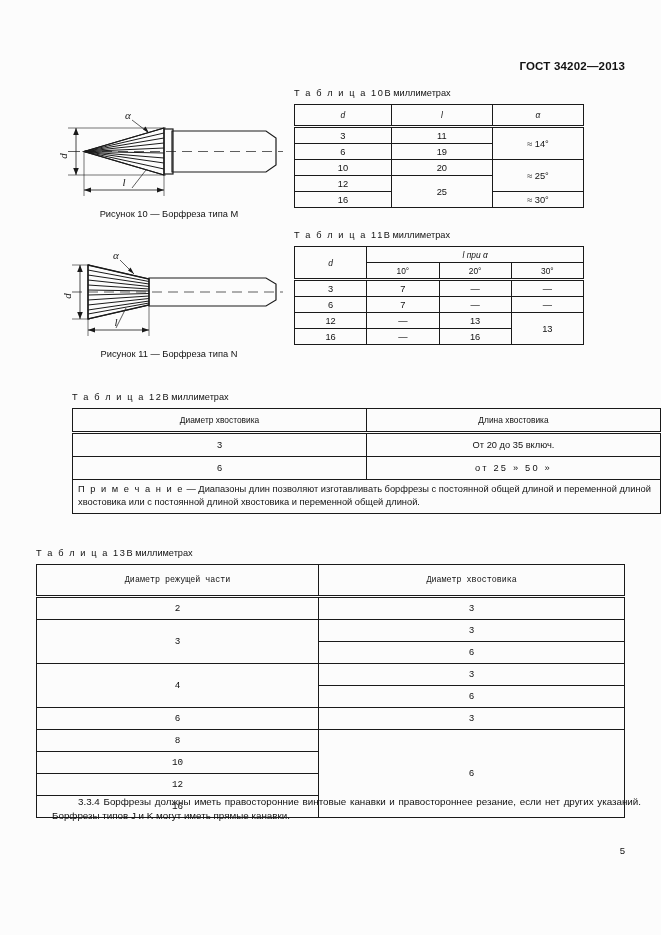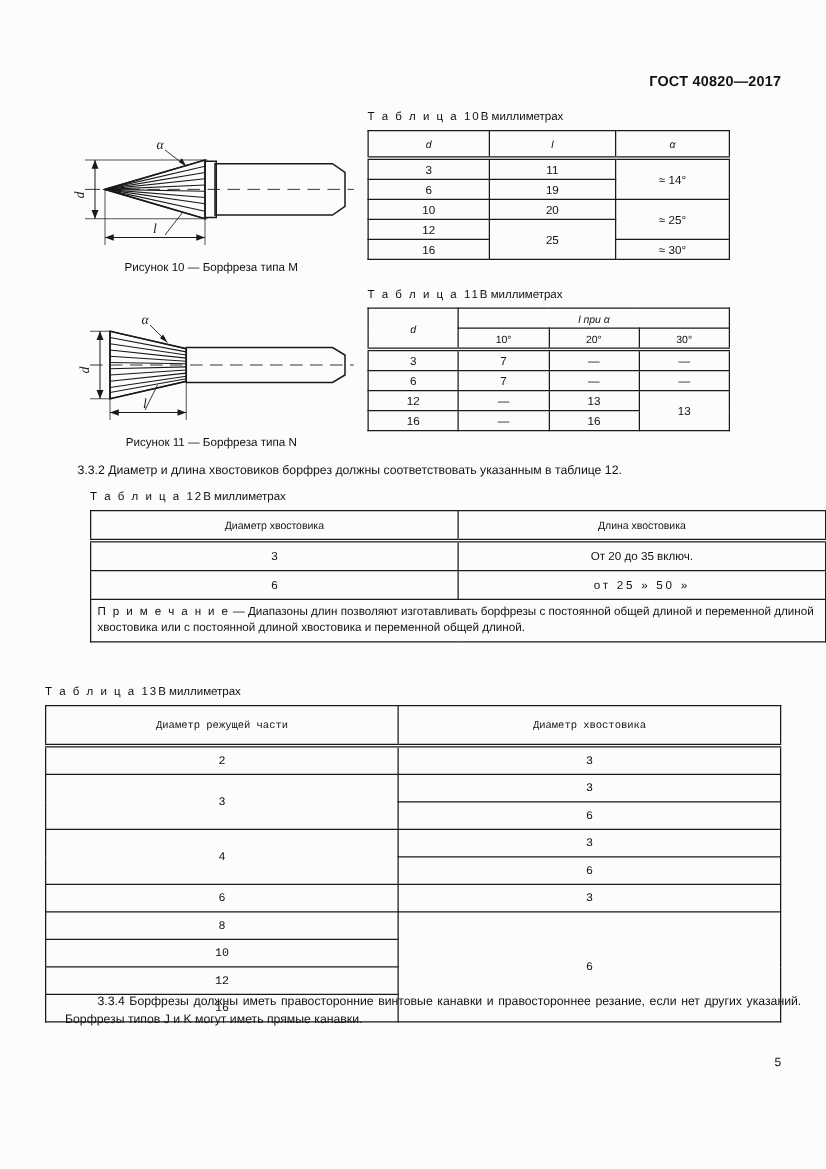--- a/index.html
+++ b/index.html
@@ -133,21 +133,21 @@
   }
 
   svg { display: block; }
 </style>
 </head>
 <body>
 
 <div class="page">
   <div class="content">
 
-    <div class="doc-header">ГОСТ 40820—2017</div>
+    <div class="doc-header">ГОСТ 34202—2013</div>
 
     <div class="fig-block" style="left:18px; top:108px; width:230px;">
       <svg width="230" height="95" viewBox="0 0 230 95">
         <g stroke="#1a1a1a" fill="none" stroke-width="1">
 
           <path d="M118 23 L212 23 L222 30 L222 57 L212 64 L118 64 Z" stroke-width="1.2"></path>
 
           <rect x="110" y="21" width="9" height="45" stroke-width="1.2"></rect>
 
           <path d="M30 43.5 L110 20 L110 67 Z" stroke-width="1.3"></path>
@@ -336,21 +336,20 @@
                 <td>16</td>
                 <td class="dash">—</td>
                 <td>16</td>
               </tr>
             </tbody>
           </table>
         </div>
       </div>
     </div>
 
-    <div class="para nojust" style="position:absolute; left:0; top:370px; width:589px;">3.3.2 Диаметр и длина хвостовиков борфрез должны соответствовать указанным в таблице 12.</div>
 
     <div style="position:absolute; left:0; top:392px; width:589px;padding-left:36px;">
       <div class="cap-row">
         <span class="tbl-caption">Т а б л и ц а  12</span>
         <span class="units">В миллиметрах</span>
       </div>
       <table class="gost t12" style="margin-top:6px;">
         <colgroup>
             <col style="width:50%">
             <col style="width:50%">

